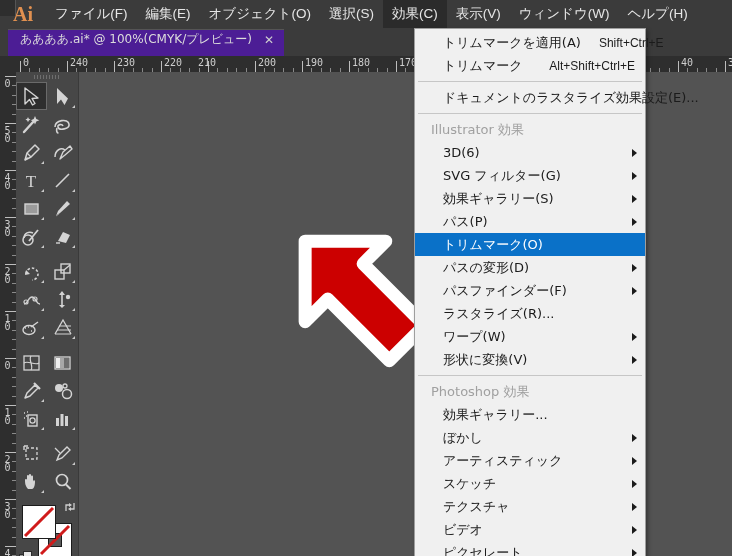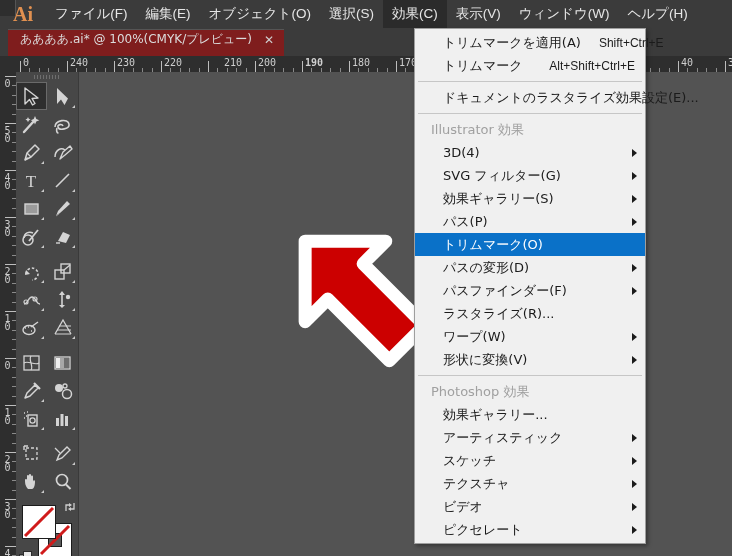--- a/index.html
+++ b/index.html
@@ -33,21 +33,21 @@
   }
   .menu-top.active{ background:#2b2b2b; }
 
   
   #tabbar{
     position:absolute; left:0; top:28px; width:732px; height:28px;
     background:#3b3b3b;
   }
   #doc-tab{
     position:absolute; left:8px; top:1px; height:27px;
-    background:#7f1d1d;
+    background:#4c1d95;
     display:flex; align-items:center;
     padding:0 10px 7px 12px;
     border-top:1px solid #555;
   }
   #doc-tab-title{
     font-size:12px; color:#dcdcdc; white-space:nowrap;
     font-family:"DejaVu Sans", sans-serif;
   }
   #doc-tab-close{
     margin-left:12px; font-size:12px; color:#cfcfcf; line-height:1;
@@ -207,33 +207,33 @@
     <div class="tickmark minor" style="left: 133px;"></div>
     <div class="tickmark minor" style="left: 142px;"></div>
     <div class="tickmark minor" style="left: 152px;"></div>
     <div class="tickmark major" style="left: 161px;"></div>
     <div class="rnum" style="left: 164px;">220</div>
     <div class="tickmark minor" style="left: 170px;"></div>
     <div class="tickmark minor" style="left: 180px;"></div>
     <div class="tickmark minor" style="left: 189px;"></div>
     <div class="tickmark minor" style="left: 199px;"></div>
     <div class="tickmark major" style="left: 208px;"></div>
-    <div class="rnum" style="left: 224px;">210</div>
+    <div class="rnum" style="left: 198px;">210</div>
     <div class="tickmark minor" style="left: 217px;"></div>
     <div class="tickmark minor" style="left: 227px;"></div>
     <div class="tickmark minor" style="left: 236px;"></div>
     <div class="tickmark minor" style="left: 246px;"></div>
     <div class="tickmark major" style="left: 255px;"></div>
     <div class="rnum" style="left: 258px;">200</div>
     <div class="tickmark minor" style="left: 264px;"></div>
     <div class="tickmark minor" style="left: 274px;"></div>
     <div class="tickmark minor" style="left: 283px;"></div>
     <div class="tickmark minor" style="left: 293px;"></div>
     <div class="tickmark major" style="left: 302px;"></div>
-    <div class="rnum" style="left: 305px; font-weight: bold;">190</div>
+    <div class="rnum" style="left: 305px;">190</div>
     <div class="tickmark minor" style="left: 311px;"></div>
     <div class="tickmark minor" style="left: 321px;"></div>
     <div class="tickmark minor" style="left: 330px;"></div>
     <div class="tickmark minor" style="left: 340px;"></div>
     <div class="tickmark major" style="left: 349px;"></div>
     <div class="rnum" style="left: 352px;">180</div>
     <div class="tickmark minor" style="left: 358px;"></div>
     <div class="tickmark minor" style="left: 368px;"></div>
     <div class="tickmark minor" style="left: 377px;"></div>
     <div class="tickmark minor" style="left: 387px;"></div>
@@ -604,21 +604,21 @@
     </div>
     <div class="msep"></div>
     <div class="mi">
       <span>ドキュメントのラスタライズ効果設定(E)...</span>
     </div>
     <div class="msep"></div>
     <div class="mi hdr">
       <span>Illustrator 効果</span>
     </div>
     <div class="mi">
-      <span>3D(4)</span>
+      <span>3D(6)</span>
       <span class="arrow"></span>
     </div>
     <div class="mi">
       <span>SVG フィルター(G)</span>
       <span class="arrow"></span>
     </div>
     <div class="mi">
       <span>効果ギャラリー(S)</span>
       <span class="arrow"></span>
     </div>
@@ -649,20 +649,24 @@
       <span class="arrow"></span>
     </div>
     <div class="msep"></div>
     <div class="mi hdr">
       <span>Photoshop 効果</span>
     </div>
     <div class="mi">
       <span>効果ギャラリー...</span>
     </div>
     <div class="mi">
+      <span>ぼかし</span>
+      <span class="arrow"></span>
+    </div>
+    <div class="mi">
       <span>アーティスティック</span>
       <span class="arrow"></span>
     </div>
     <div class="mi">
       <span>スケッチ</span>
       <span class="arrow"></span>
     </div>
     <div class="mi">
       <span>テクスチャ</span>
       <span class="arrow"></span>

